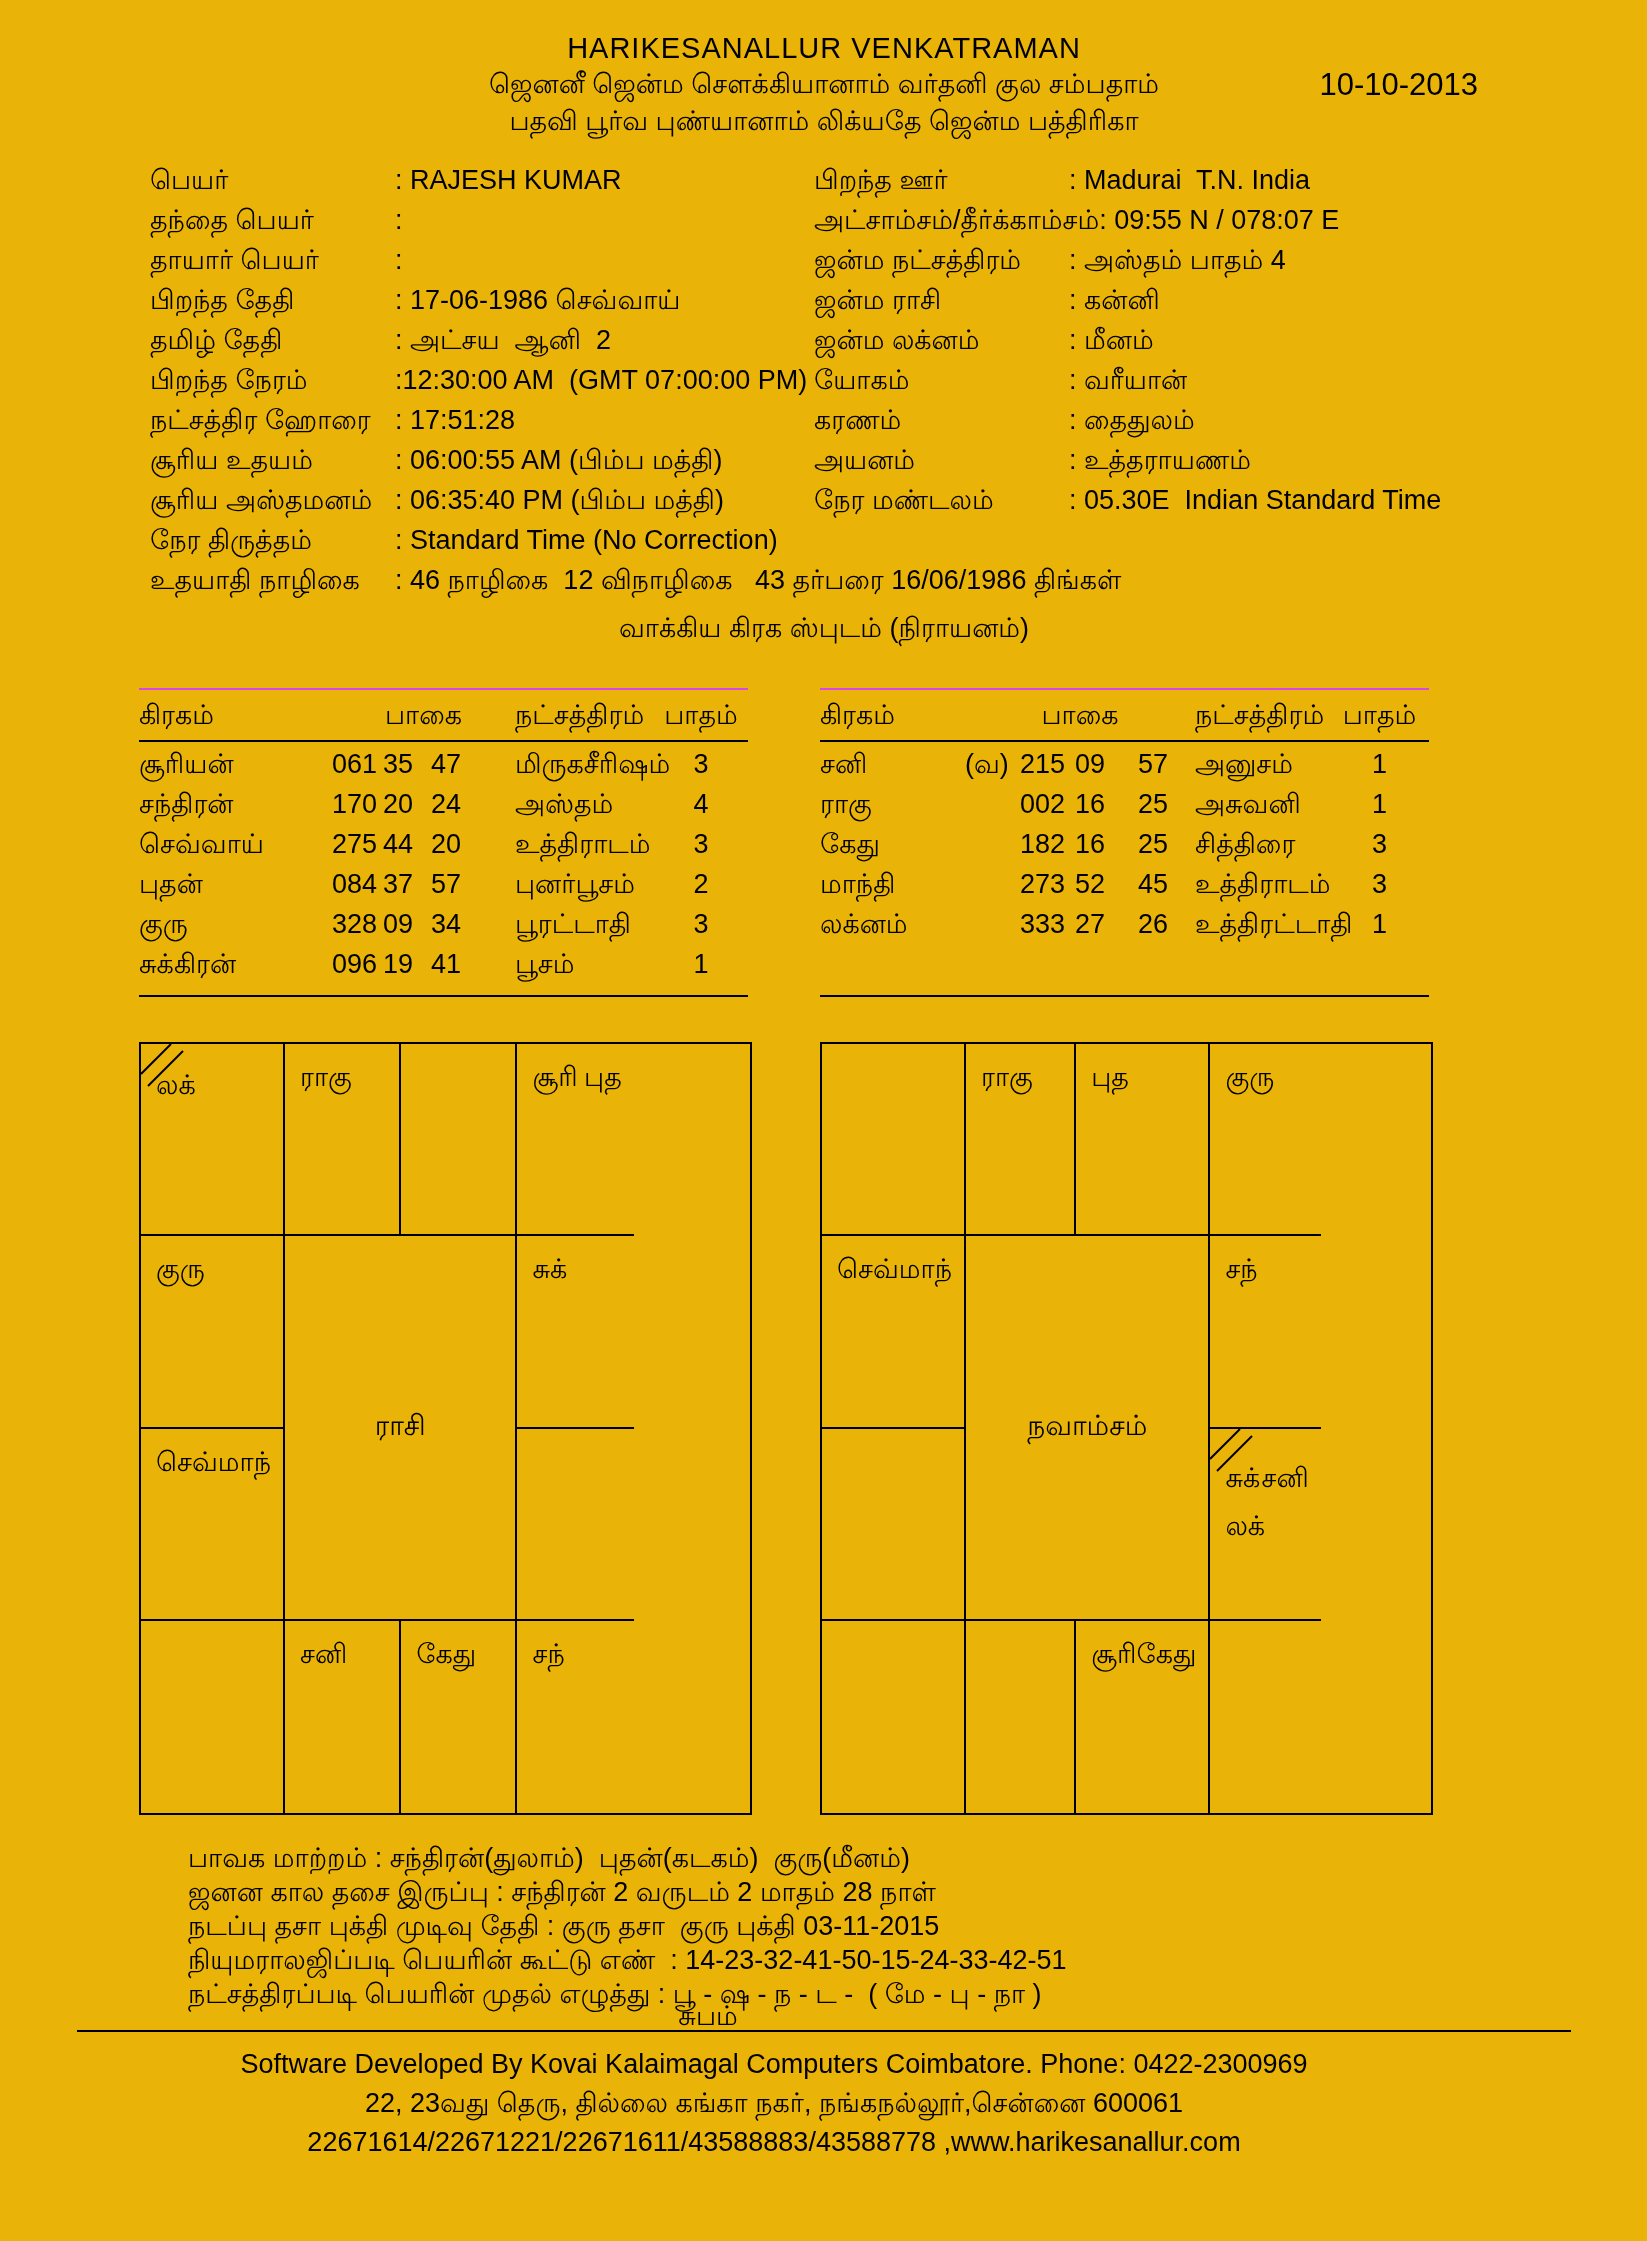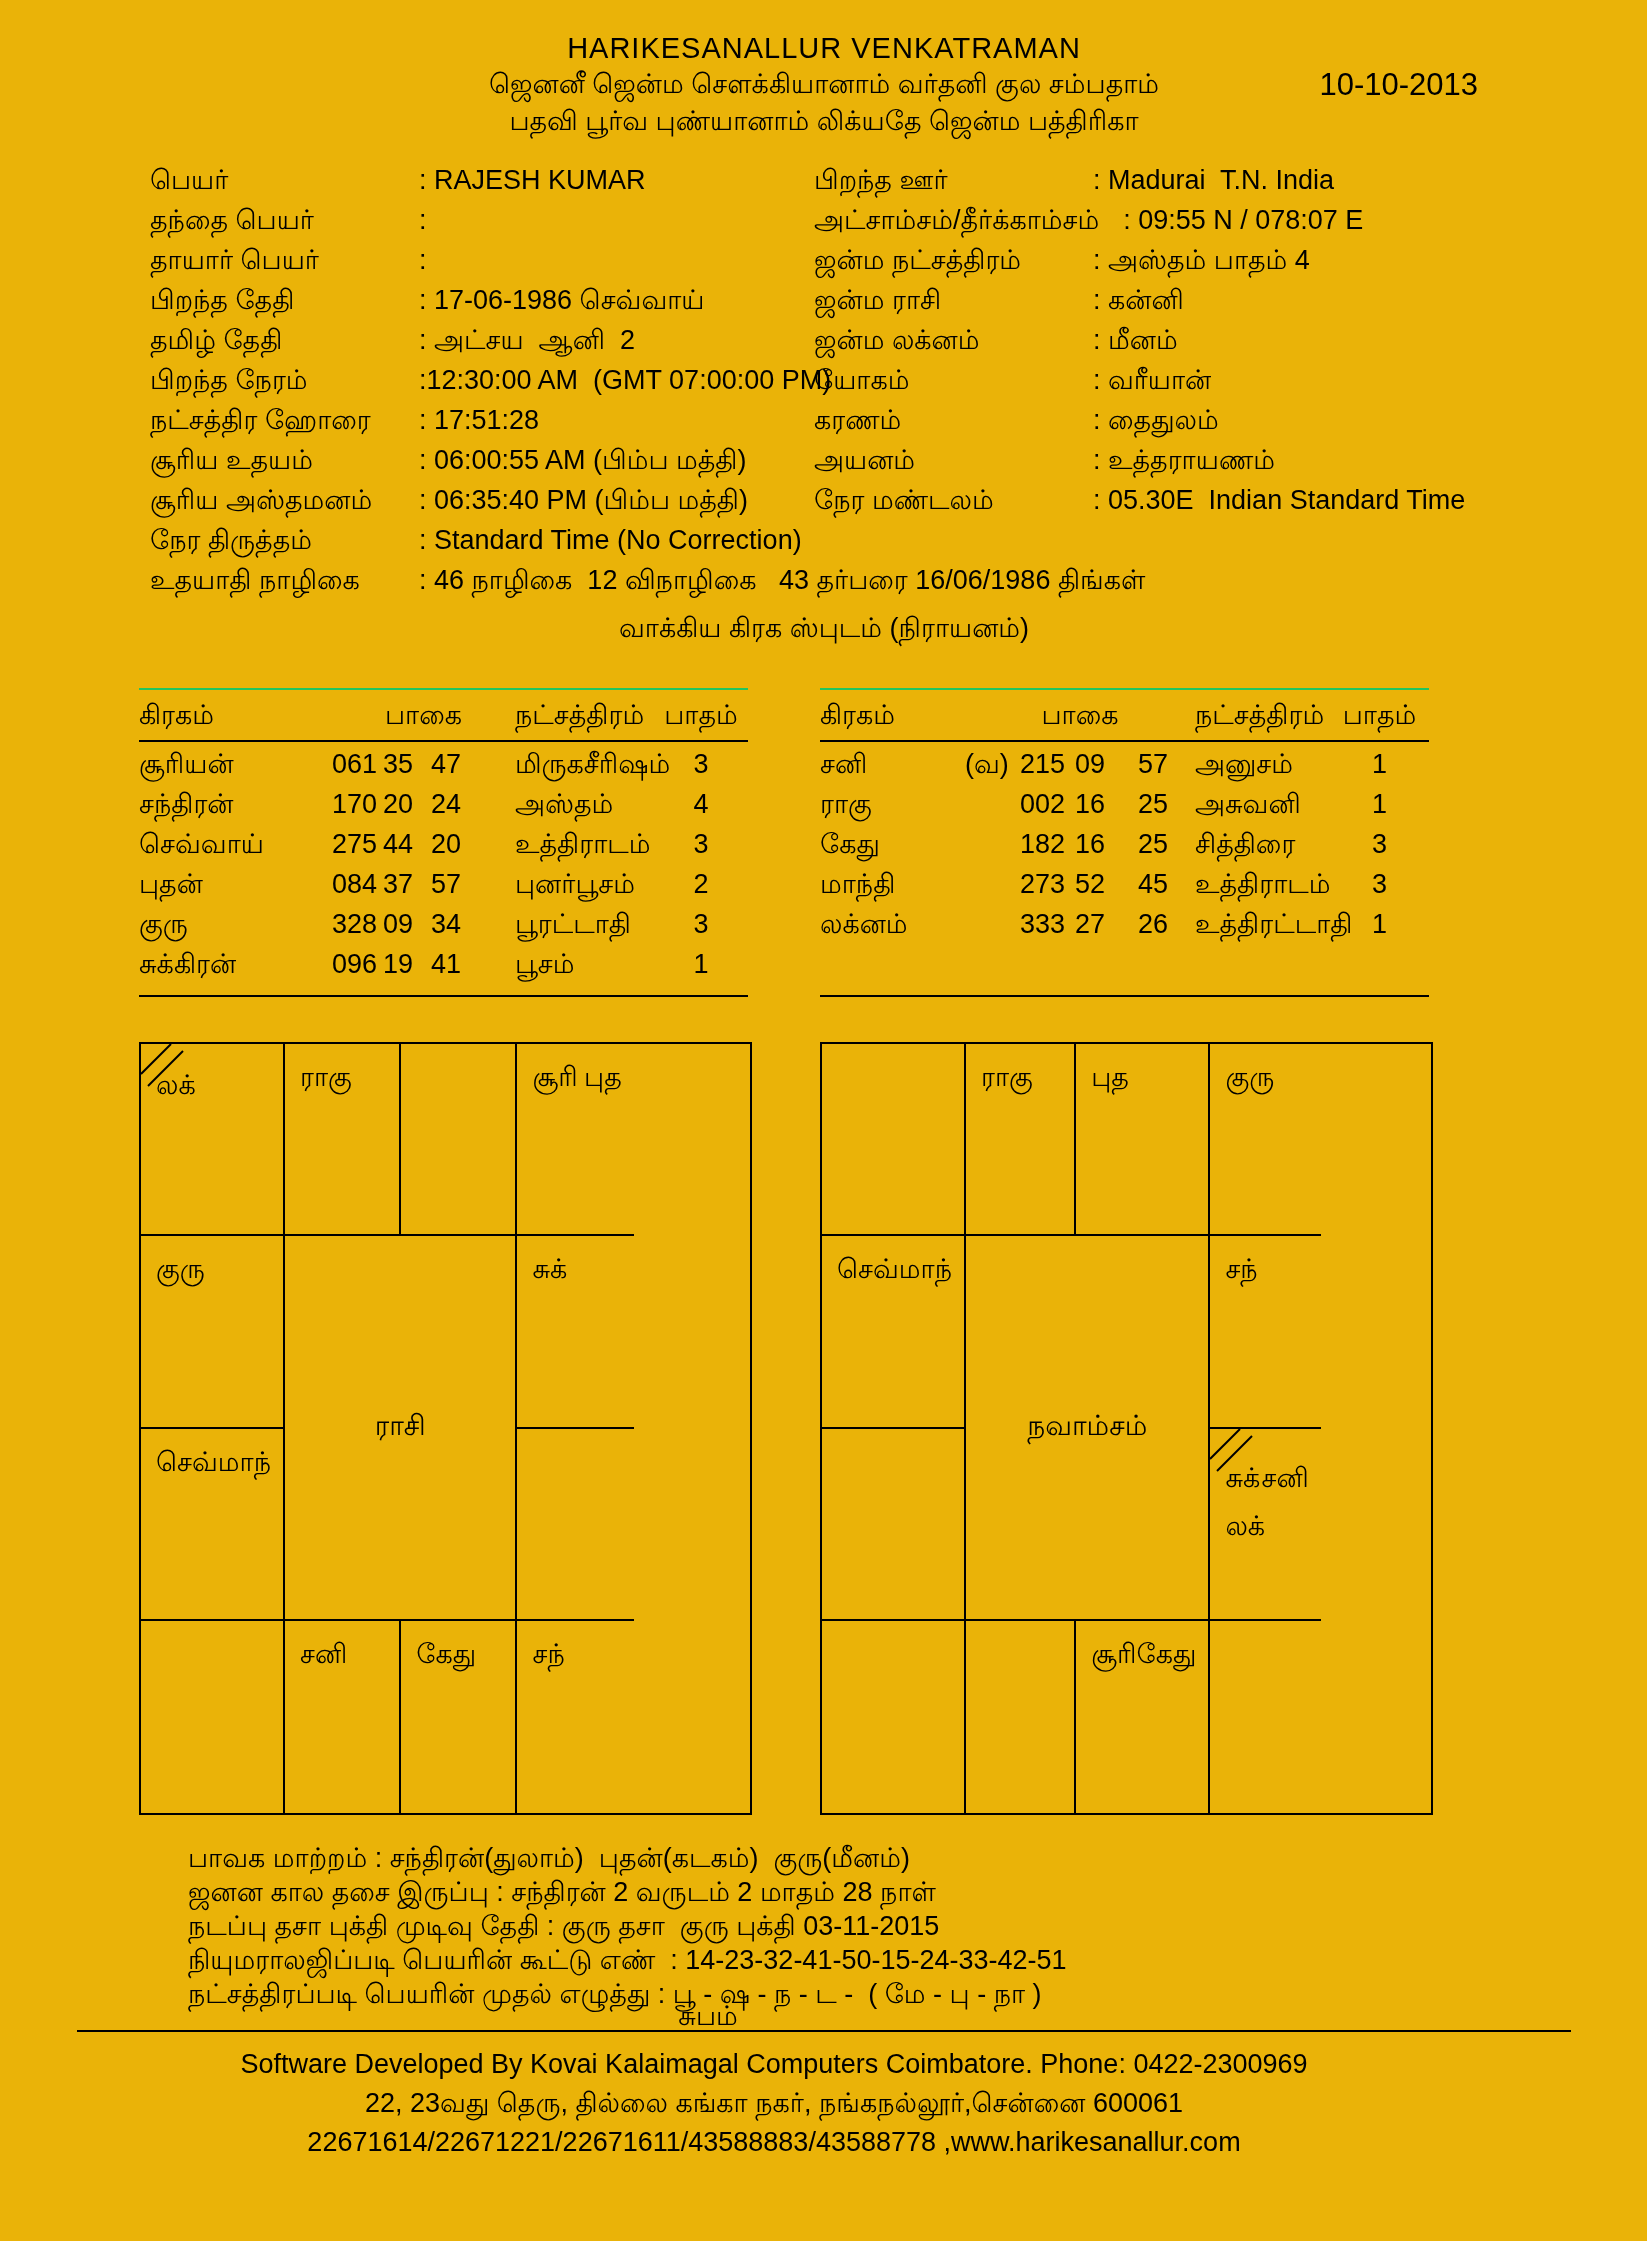--- a/index.html
+++ b/index.html
@@ -12,30 +12,30 @@
   
   .header { position:absolute; top:30px; left:32px; width:1584px; text-align:center; }
   .header .title { font-size:29px; line-height:36px; letter-spacing:1px; }
   .header .sub { font-size:27px; line-height:37px; }
   .print-date { position:absolute; top:65px; right:169px; font-size:31px; line-height:40px; }
 
   
   .details { position:absolute; top:160px; }
   .details-left  { left:150px; width:1445px; }
   .details-right { left:814px; width:792px; }
-  .drow { display:flex; height:40px; line-height:40px; white-space:pre;gap:24px; }
+  .drow { display:flex; height:40px; line-height:40px; white-space:pre; }
   .details-left  .dlabel { flex:0 0 auto; min-width:245px; }
   .details-right .dlabel { flex:0 0 auto; min-width:255px; }
   .dvalue { white-space:pre; }
 
   
   .section-title { position:absolute; top:608px; left:32px; width:1584px;
                    text-align:center; line-height:40px; }
   .ptable { position:absolute; top:688px; height:305px;
-            border-top:2px solid #22c55e; border-bottom:2px solid #000; }
+            border-top:2px solid #d946ef; border-bottom:2px solid #000; }
   .t-left  { left:139px; width:609px; }
   .t-right { left:820px; width:609px; }
   .headrow, .prow { display:grid; align-items:center; white-space:nowrap; }
   .t-left  .headrow, .t-left  .prow { grid-template-columns:193px 51px 48px 84px 139px 94px; }
   .t-right .headrow, .t-right .prow { grid-template-columns:145px 55px 55px 63px 57px 136px 97px; }
   .headrow { height:50px; line-height:48px; border-bottom:2px solid #000; }
   .t-left  .h-deg { grid-column:2/5; text-align:center; }
   .t-right .h-deg { grid-column:2/6; text-align:center; }
   .h-pad { text-align:center; }
   .rows { padding-top:2px; }

